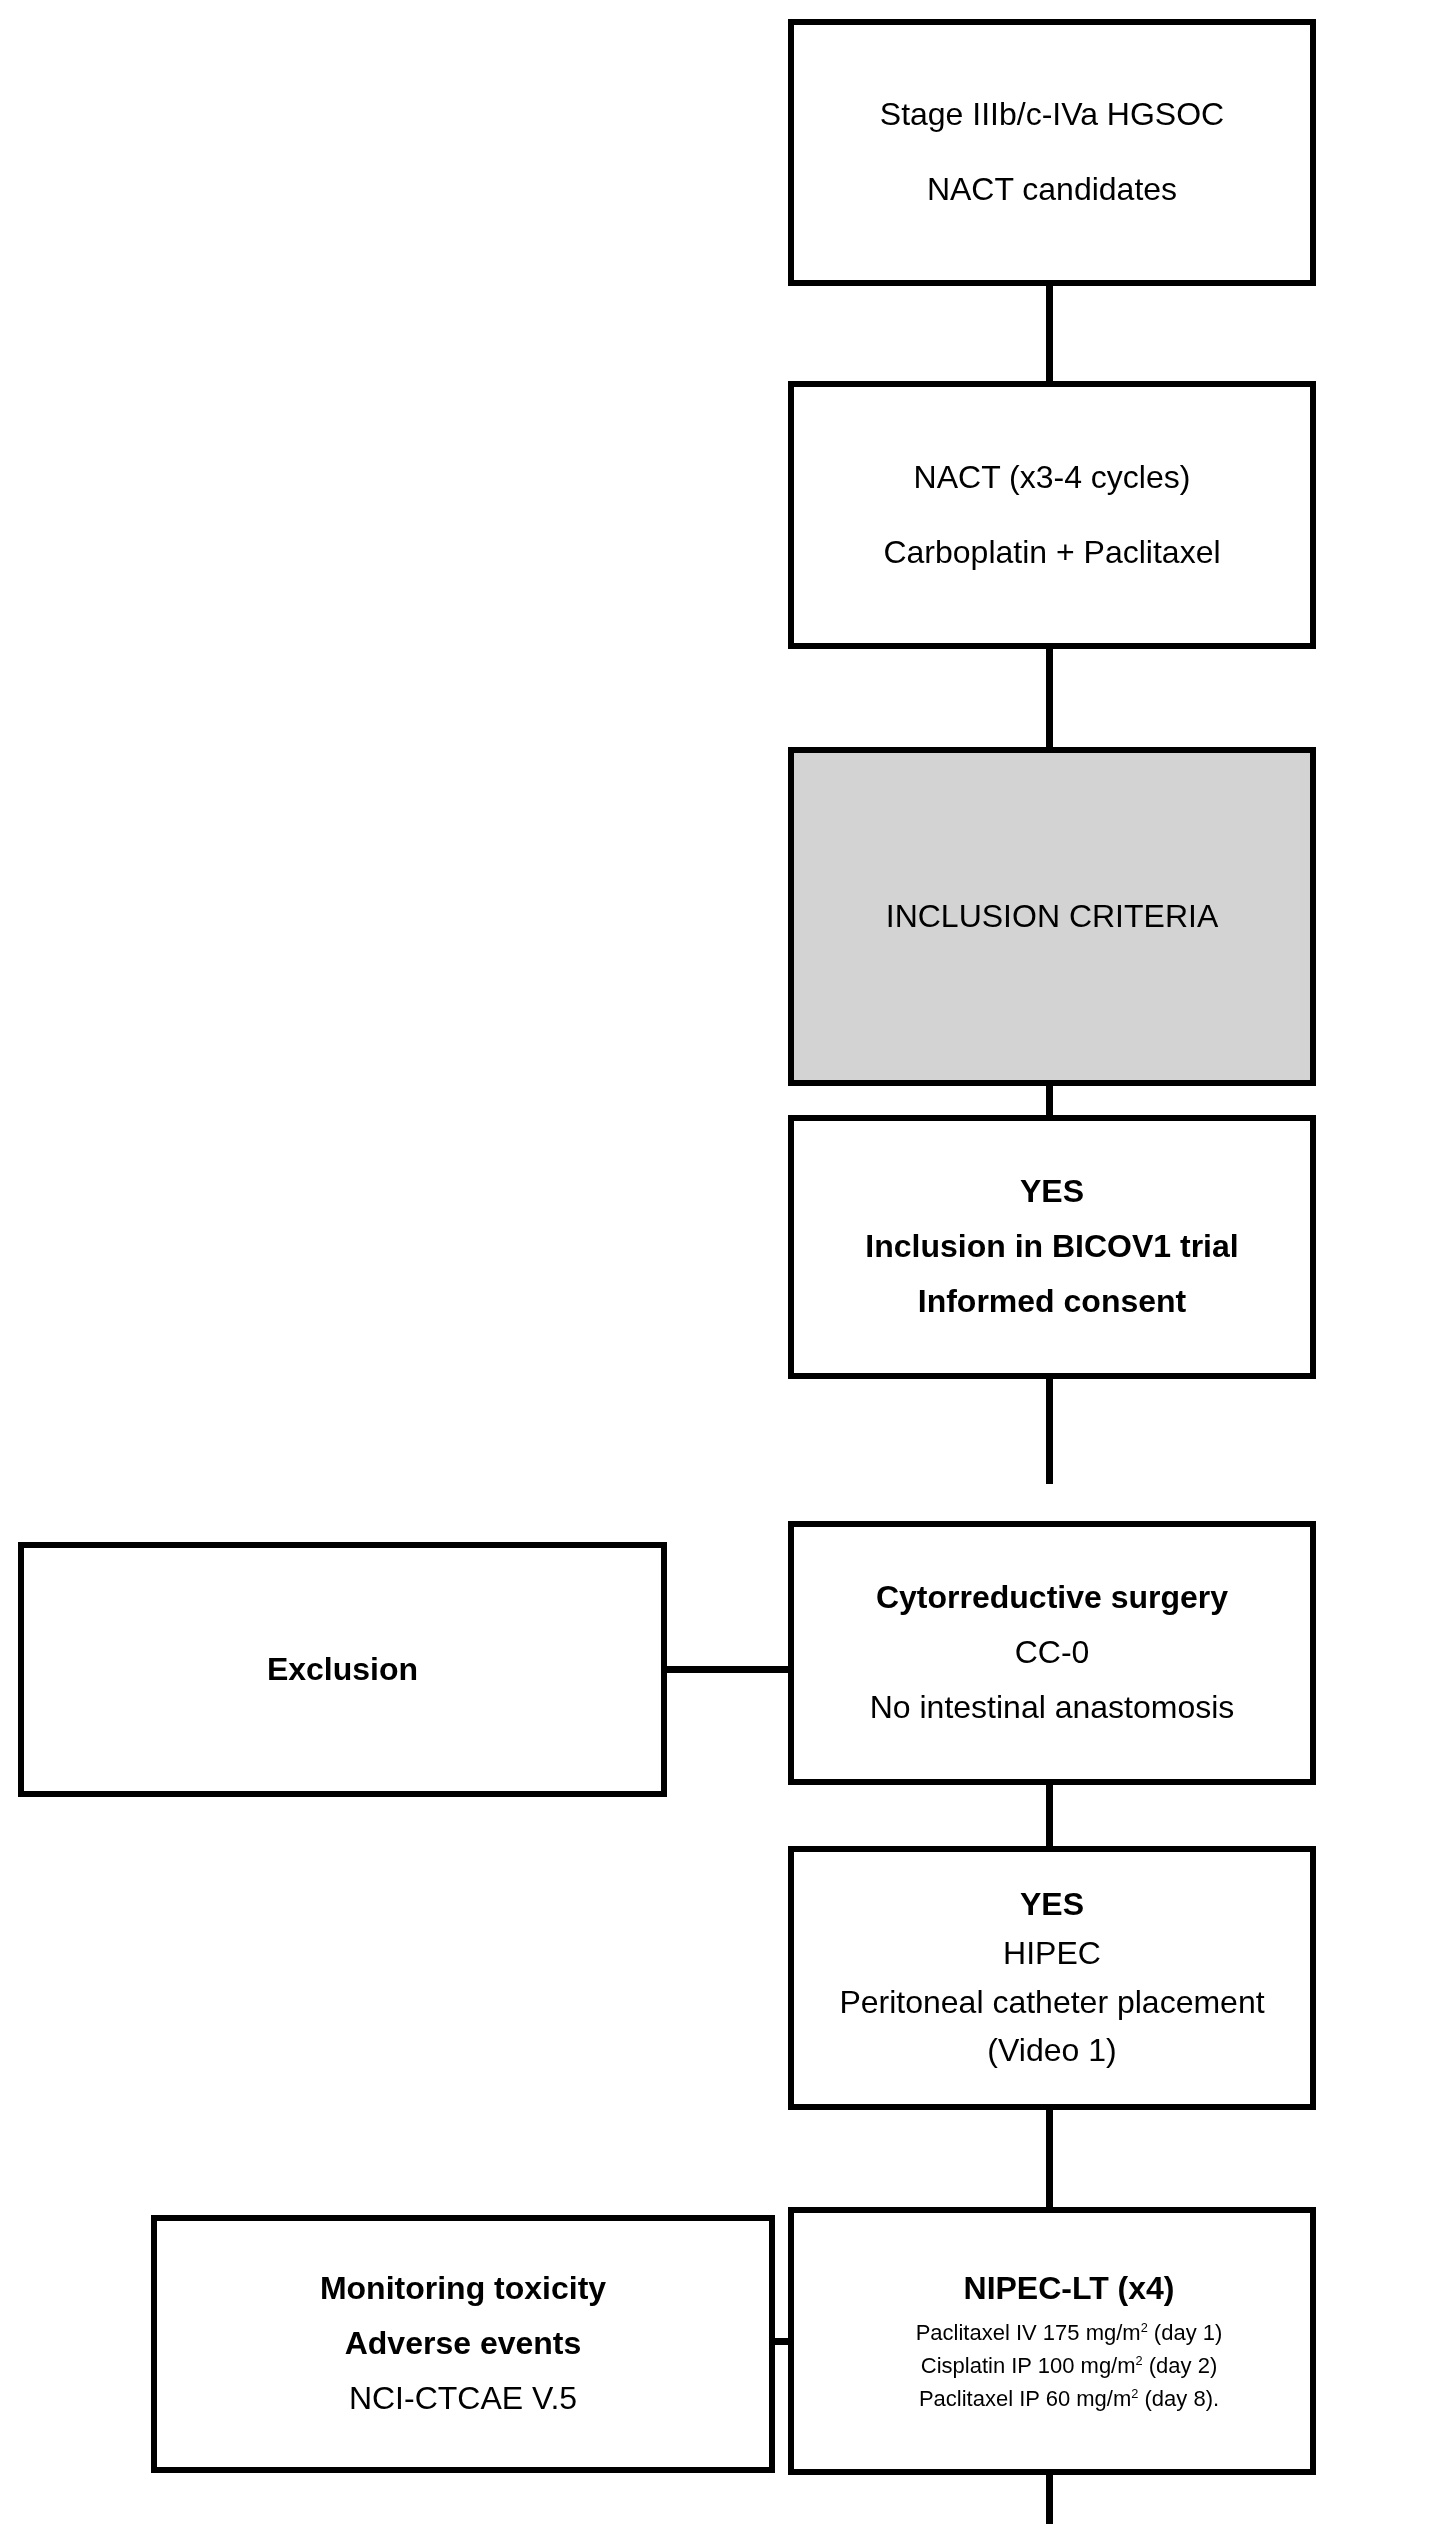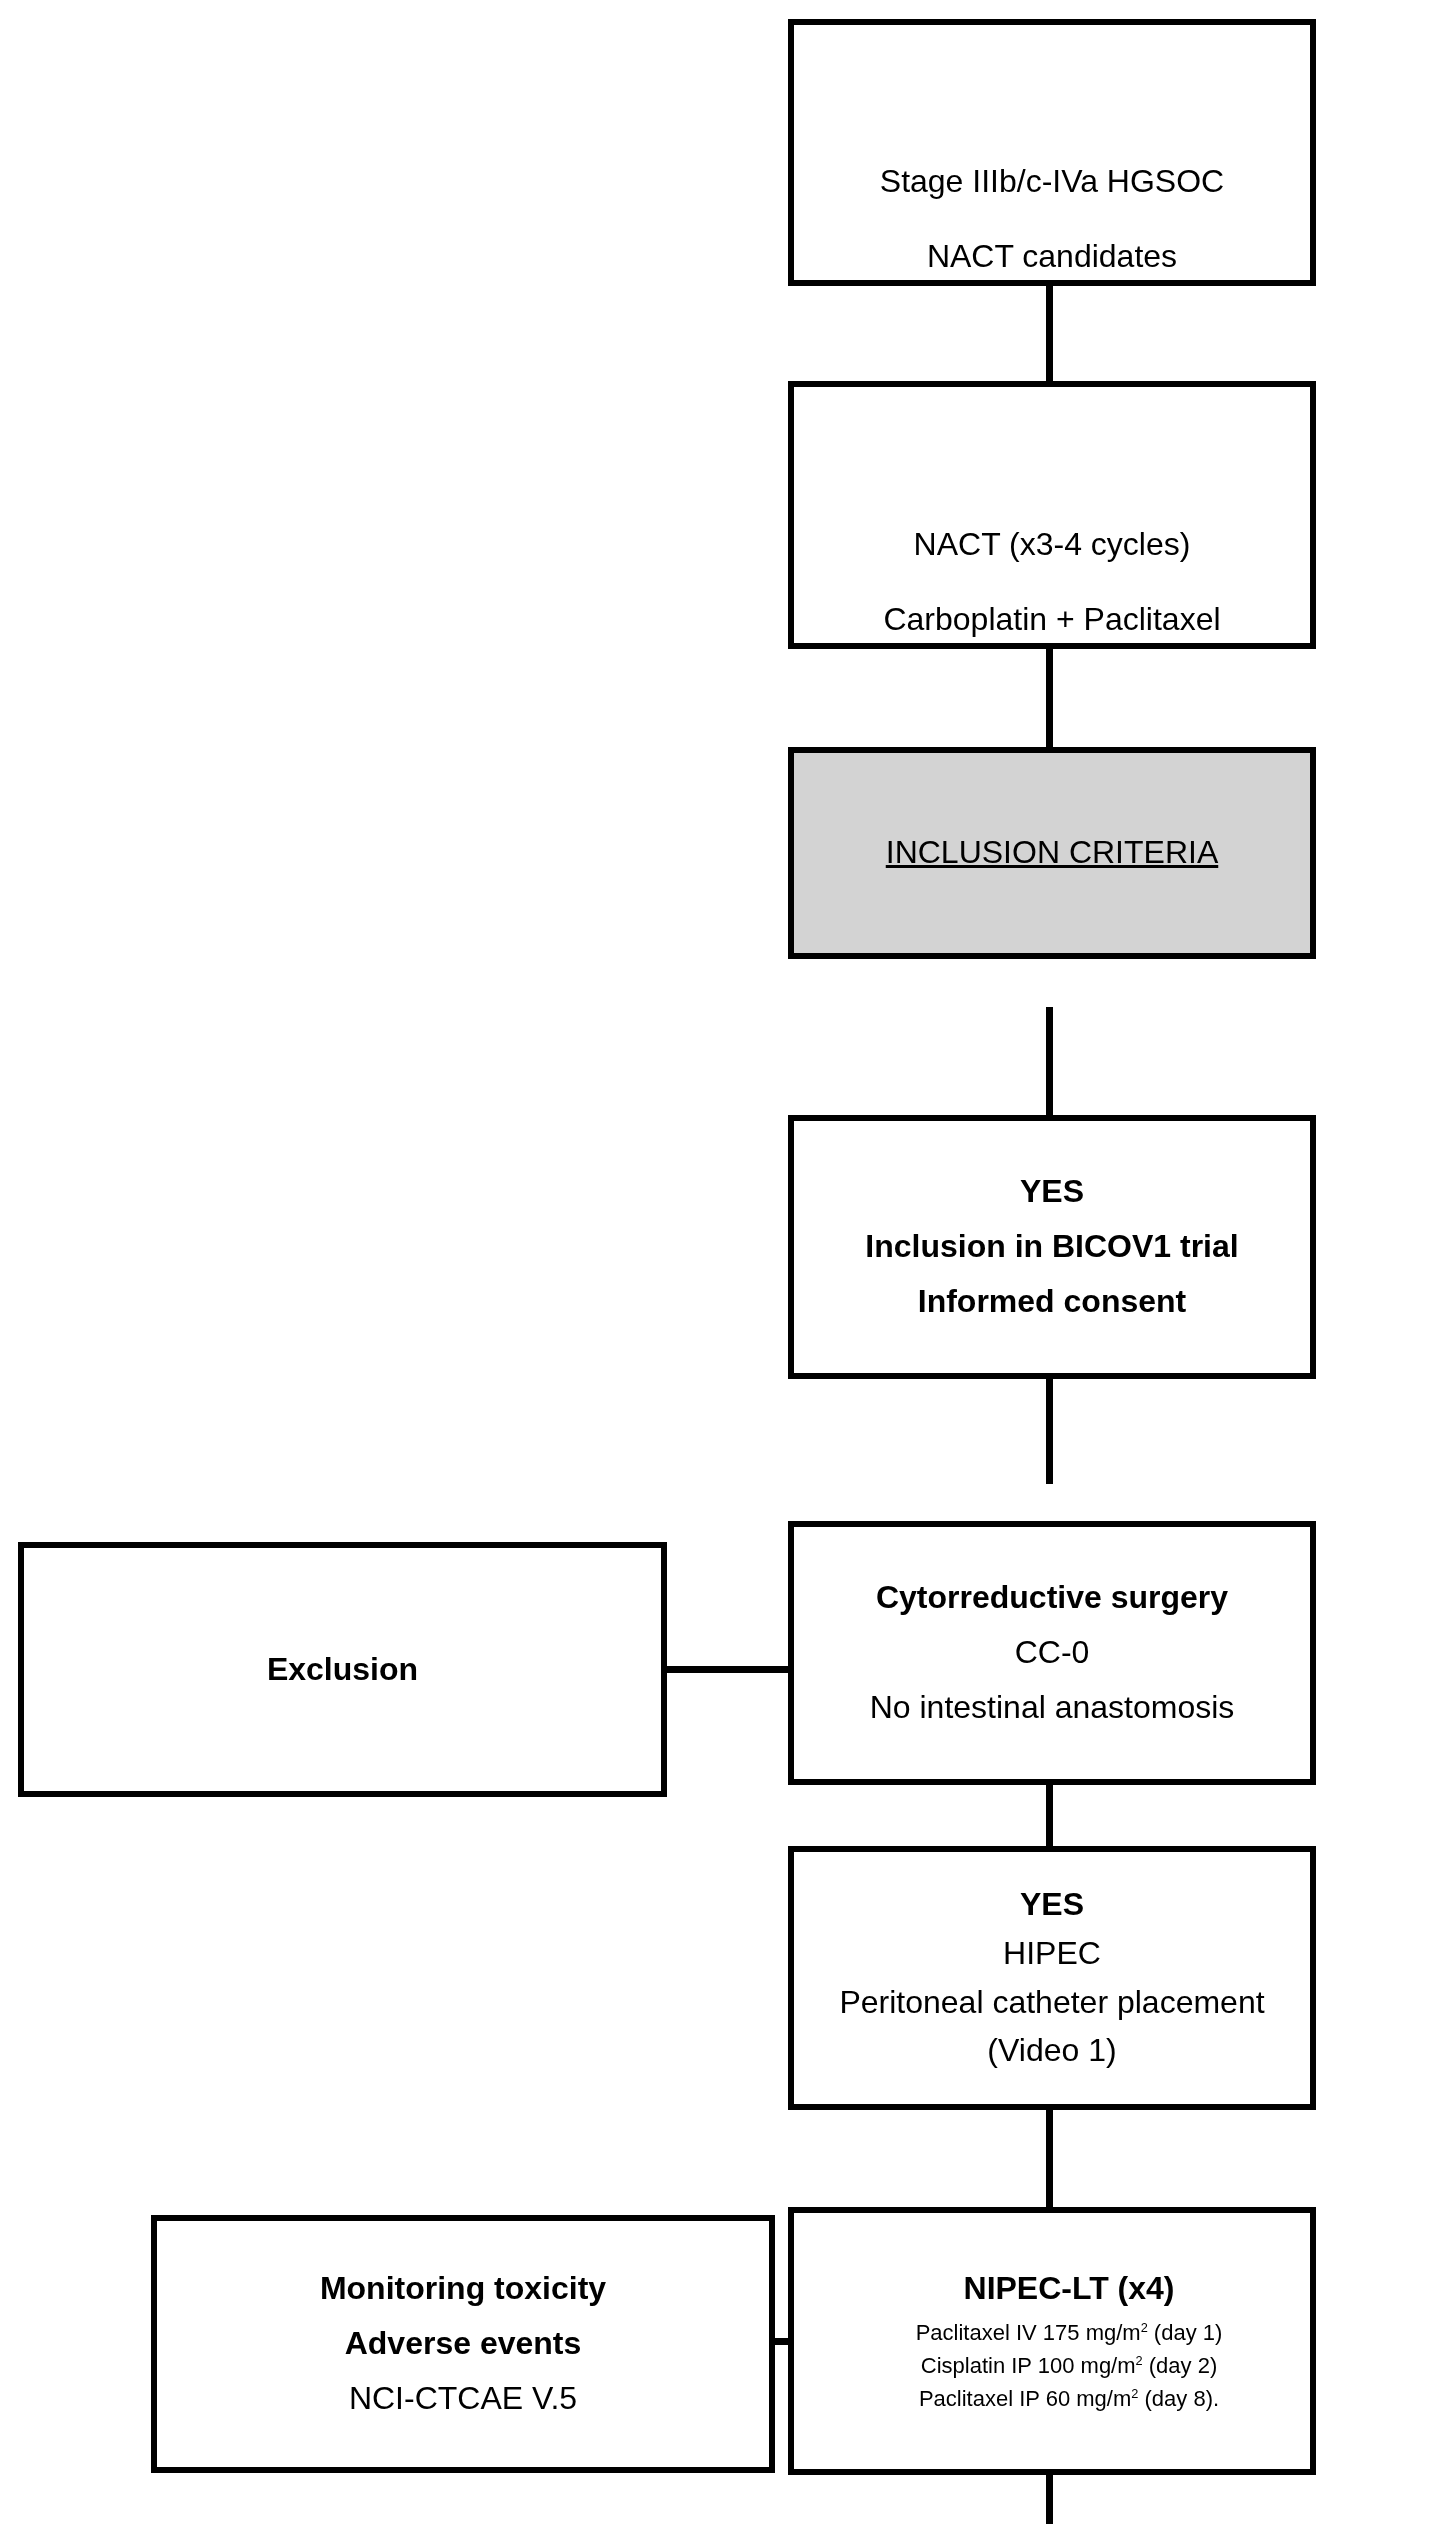--- a/index.html
+++ b/index.html
@@ -22,29 +22,29 @@
     align-items: center;
     text-align: center;
     padding: 5px 6px;
   }
   .fbox.gray { background: #d3d3d3; }
   .line { font-size: 32px; line-height: 1.12; white-space: nowrap; }
   .line-sm { font-size: 22px; line-height: 1.12; white-space: nowrap; }
   .b { font-weight: bold; }
   sup.msup { font-size: 0.58em; line-height: 0; vertical-align: super; }
   .conn { position: absolute; background: #000000; }
-  .gap-lg { row-gap: 39px; justify-content: flex-end; }
+  .gap-lg { row-gap: 39px; }
   .gap-md { row-gap: 19px; }
   .gap-sm { row-gap: 13px; }
   .gap-xs { row-gap: 8px; }
 
   
   #box-stage       { left: 788px; top:   18.7px; width: 528px; height: 267px; }
   #box-nact        { left: 788px; top:  381px; width: 528px; height: 268px; }
-  #box-inclusion   { left: 788px; top: 747px; width: 528px; height: 212px; text-decoration: underline; }
+  #box-inclusion   { left: 788px; top: 747px; width: 528px; height: 339px; }
   #box-trial       { left: 788px; top: 1115px; width: 528px; height: 264px; }
   #box-surgery     { left: 788px; top: 1521px; width: 528px; height: 264px; }
   #box-hipec       { left: 788px; top: 1846px; width: 528px; height: 264px; }
   #box-nipec       { left: 788px; top: 2207px; width: 528px; height: 268px; padding-left: 40px; }
   
   #box-exclusion   { left:   18px; top: 1542px; width: 649px; height: 255px; }
   #box-monitoring  { left:  151px; top: 2215px; width: 624px; height: 258px; text-align: right; }
 
   
   #conn-v1 { left: 1046px; top:  283px; width: 7px; height: 101px; }

